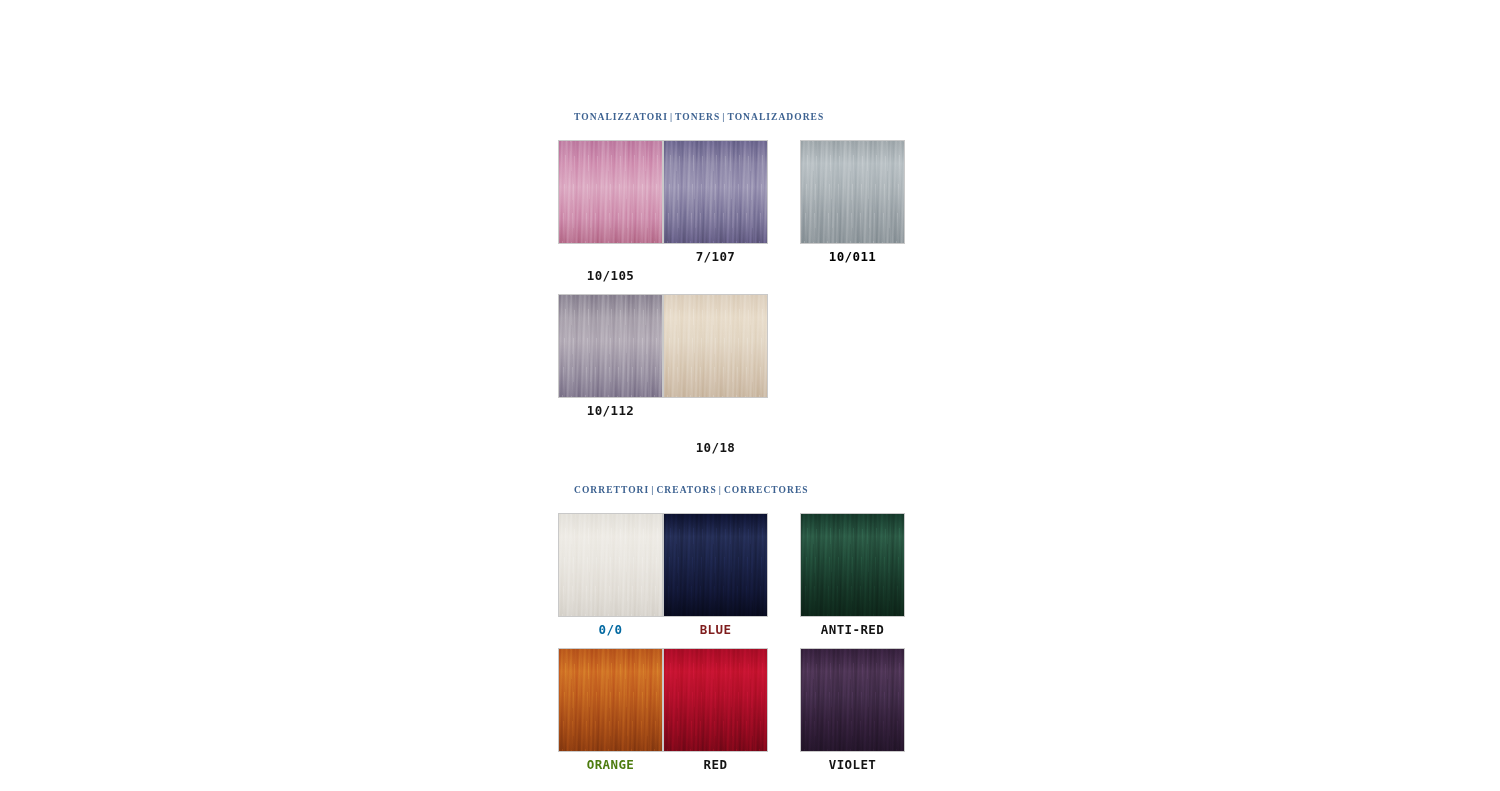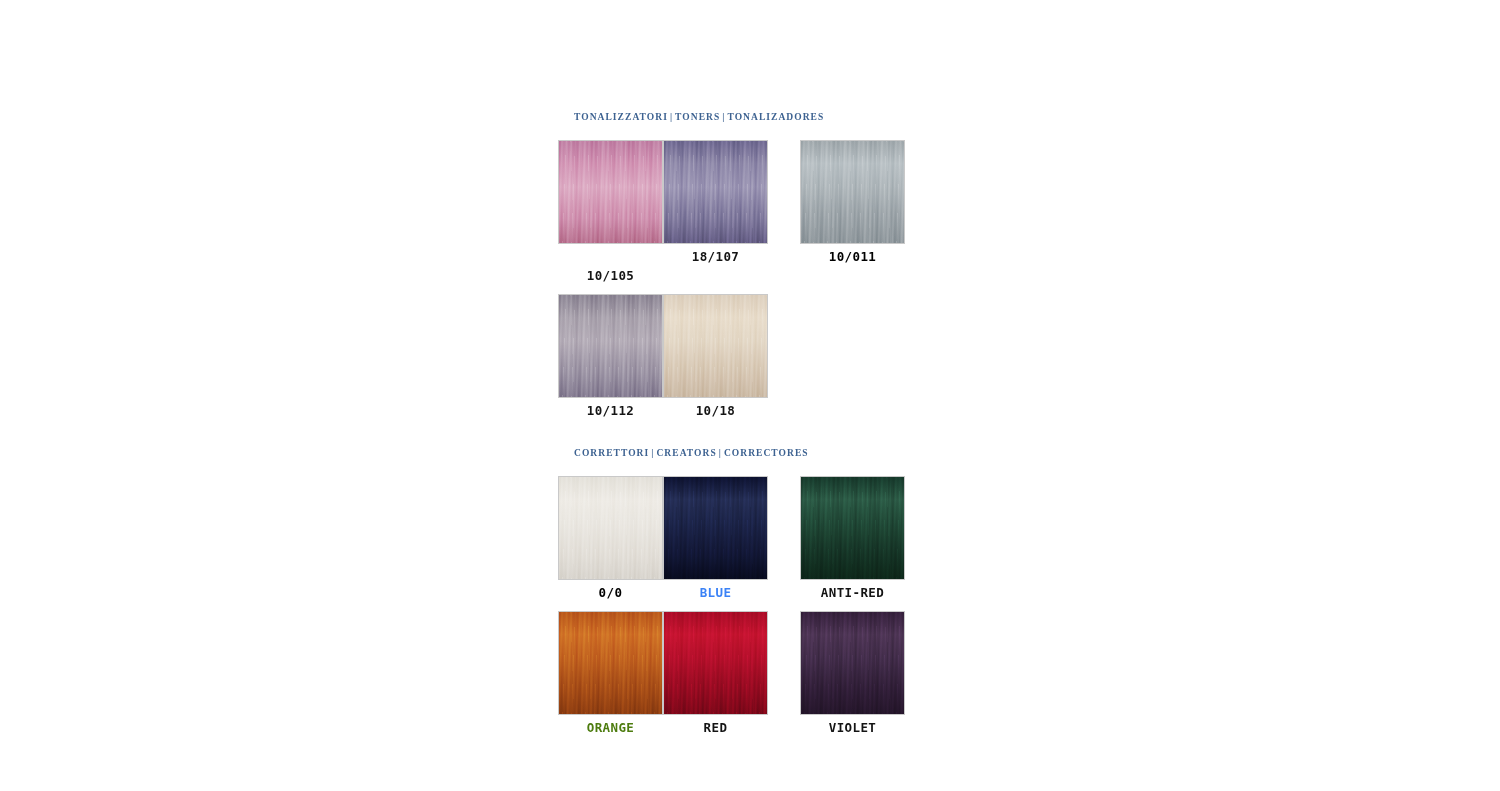--- a/index.html
+++ b/index.html
@@ -112,55 +112,55 @@
     <span>TONALIZZATORI</span><span class="sep">|</span><span>TONERS</span><span class="sep">|</span><span>TONALIZADORES</span>
   </div>
 
   <div class="swatch-grid">
     <div class="swatch-cell">
       <div class="swatch" style="background: linear-gradient(rgb(192, 127, 164) 0%, rgb(210, 148, 180) 22%, rgb(220, 169, 194) 45%, rgb(207, 143, 174) 76%, rgb(184, 113, 143) 100%); border-color: rgb(201, 201, 201);"></div>
       <div class="swatch-label" style="color: rgb(20, 20, 20); margin-top: 19px;">10/105</div>
     </div>
     <div class="swatch-cell">
       <div class="swatch" style="background: linear-gradient(rgb(110, 104, 144) 0%, rgb(141, 135, 168) 22%, rgb(154, 148, 179) 45%, rgb(125, 119, 155) 76%, rgb(98, 91, 130) 100%); border-color: rgb(201, 201, 201);"></div>
-      <div class="swatch-label" style="color: rgb(20, 20, 20);">18/107</div>
+      <div class="swatch-label" style="color: rgb(20, 20, 20);">7/107</div>
     </div>
     <div class="swatch-cell">
       <div class="swatch" style="background: linear-gradient(rgb(161, 169, 173) 0%, rgb(184, 192, 196) 22%, rgb(174, 182, 186) 45%, rgb(154, 162, 167) 76%, rgb(142, 151, 156) 100%); border-color: rgb(201, 201, 201);"></div>
       <div class="swatch-label" style="color: #000000;">10/011</div>
     </div>
   </div>
 
   <div class="row-gap"></div>
 
   <div class="swatch-grid">
     <div class="swatch-cell">
       <div class="swatch" style="background: linear-gradient(rgb(140, 133, 148) 0%, rgb(169, 162, 173) 22%, rgb(179, 171, 182) 45%, rgb(154, 146, 163) 76%, rgb(131, 122, 144) 100%); border-color: rgb(201, 201, 201);"></div>
       <div class="swatch-label" style="color: rgb(20, 20, 20);">10/112</div>
     </div>
     <div class="swatch-cell">
       <div class="swatch" style="background: linear-gradient(rgb(221, 207, 189) 0%, rgb(232, 220, 202) 22%, rgb(227, 215, 197) 45%, rgb(214, 198, 178) 76%, rgb(203, 185, 164) 100%); border-color: rgb(201, 201, 201);"></div>
-      <div class="swatch-label" style="color: rgb(20, 20, 20);">10/18</div>
+      <div class="swatch-label" style="color: rgb(20, 20, 20); margin-top: 37px;">10/18</div>
     </div>
   </div>
 
   <div class="section-gap"></div>
 
   <div class="section-header" style="color: rgb(61, 98, 145);">
     <span>CORRETTORI</span><span class="sep">|</span><span>CREATORS</span><span class="sep">|</span><span>CORRECTORES</span>
   </div>
 
   <div class="swatch-grid">
     <div class="swatch-cell">
       <div class="swatch" style="background: linear-gradient(rgb(228, 225, 218) 0%, rgb(238, 235, 229) 22%, rgb(234, 231, 225) 45%, rgb(226, 222, 215) 76%, rgb(216, 212, 205) 100%); border-color: rgb(201, 201, 201);"></div>
-      <div class="swatch-label" style="color: #000000;">0/0</div>
+      <div class="swatch-label" style="color: #0369a1;">0/0</div>
     </div>
     <div class="swatch-cell">
       <div class="swatch" style="background: linear-gradient(rgb(13, 18, 48) 0%, rgb(35, 44, 82) 22%, rgb(27, 35, 71) 45%, rgb(17, 22, 52) 76%, rgb(8, 11, 30) 100%); border-color: rgb(201, 201, 201);"></div>
-      <div class="swatch-label" style="color: #3b82f6;">BLUE</div>
+      <div class="swatch-label" style="color: #7f1d1d;">BLUE</div>
     </div>
     <div class="swatch-cell">
       <div class="swatch" style="background: linear-gradient(rgb(22, 57, 43) 0%, rgb(42, 87, 67) 22%, rgb(31, 71, 53) 45%, rgb(20, 50, 36) 76%, rgb(13, 38, 25) 100%); border-color: rgb(201, 201, 201);"></div>
       <div class="swatch-label" style="color: rgb(20, 20, 20);">ANTI-RED</div>
     </div>
   </div>
 
   <div class="row-gap"></div>
 
   <div class="swatch-grid">

